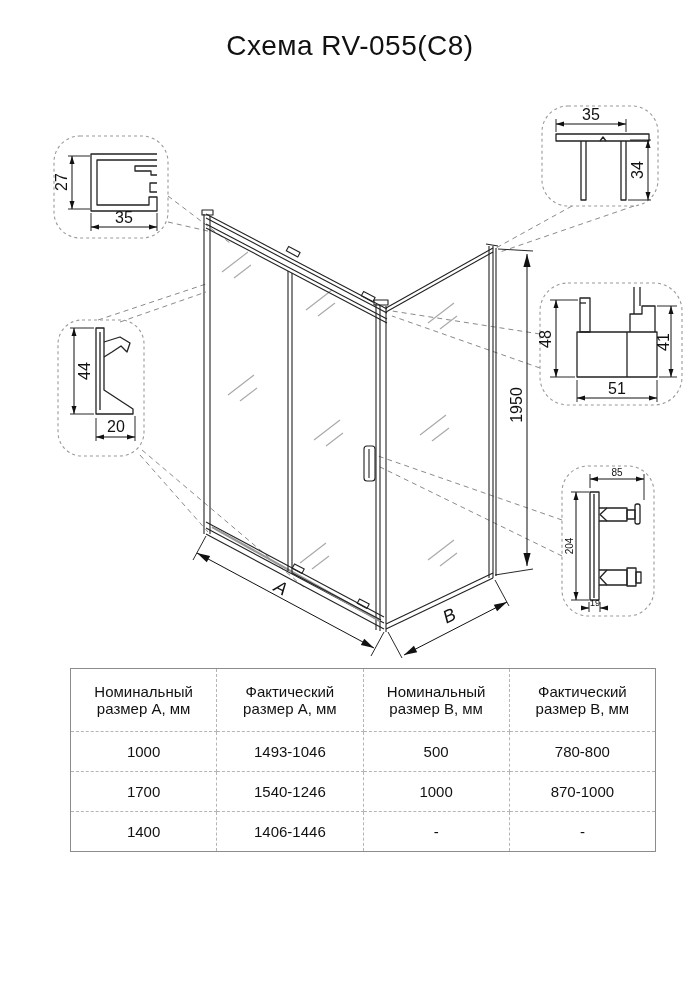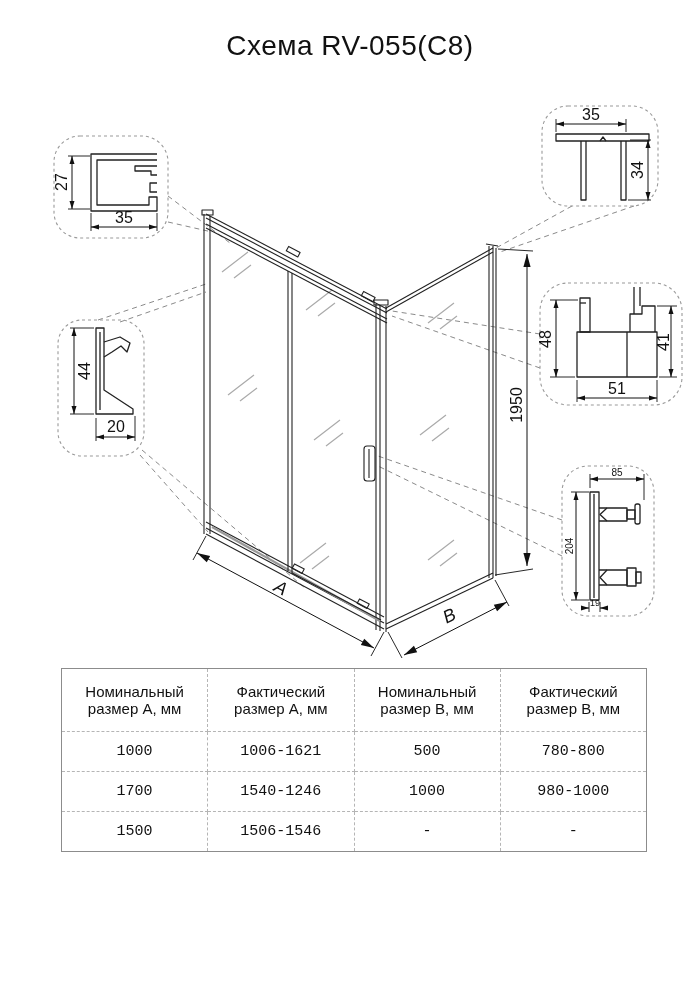--- a/index.html
+++ b/index.html
@@ -11,27 +11,27 @@
   svg .ink{stroke:#222;stroke-width:1.1;fill:none;stroke-linejoin:round;stroke-linecap:butt;}
   svg .ink2{stroke:#222;stroke-width:1.3;fill:none;stroke-linejoin:round;}
   svg .leader path{stroke:#8a8a8a;stroke-width:1;fill:none;stroke-dasharray:5 4;}
   svg .bubble{stroke:#9a9a9a;stroke-width:1.1;fill:none;stroke-dasharray:3 3;}
   svg .refl path{stroke:#aaa;stroke-width:1.2;fill:none;}
   svg .dim{stroke:#111;stroke-width:1;fill:none;}
   svg .ext{stroke:#111;stroke-width:0.9;fill:none;}
   svg text{fill:#111;font-family:"Liberation Sans", sans-serif;}
   .t15{font-size:16px;} .t10{font-size:10px;} .t9{font-size:9px;}
   .ab{font-size:18px;font-style:italic;}
-  .sizes{position:absolute;left:61px;top:668px;width:586px;border-collapse:collapse;
+  .sizes{position:absolute;left:70px;top:668px;width:586px;border-collapse:collapse;
          table-layout:fixed;font-size:15px;color:#111;}
   .sizes th,.sizes td{border:1px dashed #b5b5b5;text-align:center;vertical-align:middle;
          font-weight:normal;padding:0;}
   .sizes{border:1px solid #8c8c8c;}
   .sizes thead th{height:62px;}
-  .sizes tbody td{height:39px;font-family:Liberation Mono, monospace;}
+  .sizes tbody td{height:39px;}
 </style>
 </head>
 <body>
 
 <div class="page">
   <div class="title">Схема RV-055(C8)</div>
 
   <svg width="700" height="665" viewBox="0 0 700 665">
     <defs>
       <marker id="arr" markerUnits="userSpaceOnUse" markerWidth="14" markerHeight="10" refX="13.5" refY="5" orient="auto-start-reverse">
@@ -253,31 +253,31 @@
         </th>
         <th>
           <div>Фактический</div>
             <div>размер В, мм</div>
         </th>
       </tr>
     </thead>
     <tbody>
       <tr>
         <td>1000</td>
-        <td>1006-1621</td>
+        <td>1493-1046</td>
         <td>500</td>
         <td>780-800</td>
       </tr>
       <tr>
         <td>1700</td>
         <td>1540-1246</td>
         <td>1000</td>
-        <td>980-1000</td>
-      </tr>
-      <tr>
-        <td>1500</td>
-        <td>1506-1546</td>
+        <td>870-1000</td>
+      </tr>
+      <tr>
+        <td>1400</td>
+        <td>1406-1446</td>
         <td>-</td>
         <td>-</td>
       </tr>
     </tbody>
   </table>
 </div>
 
 </body></html>

